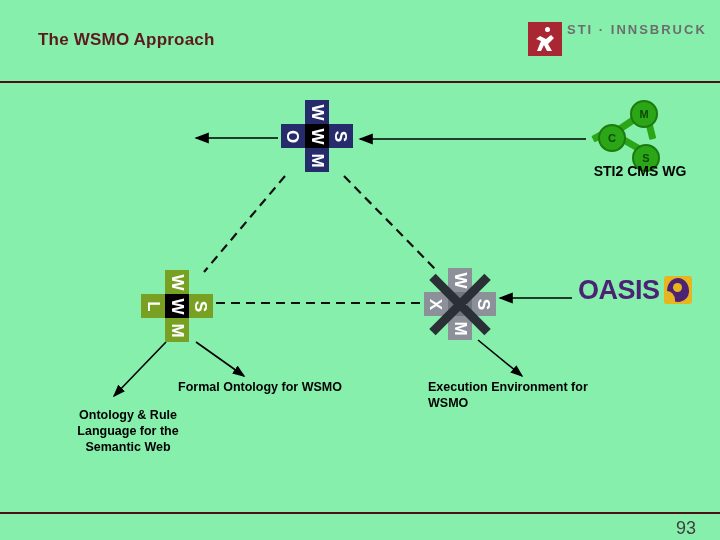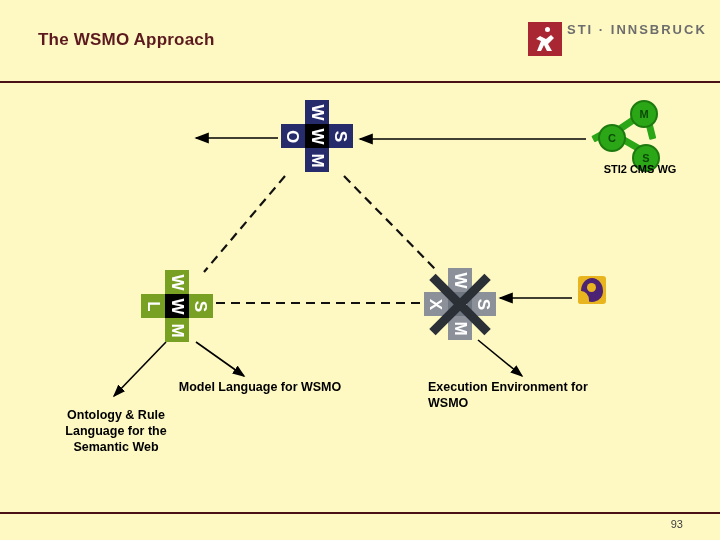--- a/index.html
+++ b/index.html
@@ -7,21 +7,21 @@
     padding: 0;
     background: #ffffff;
   }
   body {
     font-family: "Liberation Sans", sans-serif;
   }
   #slide {
     position: relative;
     width: 720px;
     height: 540px;
-    background: #fef9c3;
+    background: #86efac;
     overflow: hidden;
   }
 
   
   #slide-title {
     position: absolute;
     left: 38px;
     top: 30px;
     font-size: 17px;
     font-weight: bold;
@@ -40,23 +40,23 @@
   #footer-rule {
     position: absolute;
     left: 0;
     top: 512px;
     width: 720px;
     height: 2px;
     background: #4a1214;
   }
   #page-number {
     position: absolute;
-    right: 37px;
+    right: 24px;
     top: 518px;
-    font-size: 11px;
+    font-size: 18px;
     color: #3f3f3f;
   }
 
   
   #sti-logo {
     position: absolute;
     left: 528px;
     top: 22px;
     display: flex;
     align-items: flex-start;
@@ -184,21 +184,21 @@
   #cms-bond-1 { left: 22px; top: 22px; width: 28px; transform: rotate(-34deg); }
   #cms-bond-2 { left: 22px; top: 42px; width: 32px; transform: rotate(30deg); }
   #cms-bond-3 { left: 46px; top: 26px; width: 24px; transform: rotate(76deg); }
   #cms-bond-4 { left: 0px;  top: 34px; width: 16px; transform: rotate(-28deg); }
   #cms-label {
     position: absolute;
     left: 575px;
     top: 163px;
     width: 130px;
     text-align: center;
-    font-size: 11px;
+    font-size: 14px;
     font-weight: bold;
     color: #000000;
   }
 
   
   #oasis-logo {
     position: absolute;
     left: 578px;
     top: 276px;
     display: flex;
@@ -272,21 +272,21 @@
     width: 194px;
     text-align: center;
   }
   #label-execution-env {
     left: 428px;
     top: 379px;
     width: 196px;
     text-align: left;
   }
   #label-ontology-rule {
-    left: 42px;
+    left: 54px;
     top: 407px;
     width: 148px;
     text-align: center;
   }
 
   
   #connectors {
     position: absolute;
     left: 0;
     top: 0;
@@ -406,27 +406,28 @@
     <div class="bond" id="cms-bond-2"></div>
     <div class="bond" id="cms-bond-3"></div>
     <div class="bond" id="cms-bond-4"></div>
     <div class="node" id="cms-node-m">M</div>
     <div class="node" id="cms-node-c">C</div>
     <div class="node" id="cms-node-s">S</div>
   </div>
   <div id="cms-label">STI2 CMS WG</div>
 
   <div id="oasis-logo">
+    <div id="oasis-word">OASIS</div>
     <div id="oasis-mark">
       <div class="swirl-outer"></div>
       <div class="swirl-dot"></div>
       <div class="swirl-tail"></div>
     </div>
   </div>
 
-  <div class="callout" id="label-formal-language">Model Language for WSMO</div>
+  <div class="callout" id="label-formal-language">Formal Ontology for WSMO</div>
   <div class="callout" id="label-execution-env">Execution Environment for WSMO</div>
   <div class="callout" id="label-ontology-rule">Ontology &amp; Rule Language for the Semantic Web</div>
 
   <div id="footer-rule"></div>
   <div id="page-number">93</div>
 
 </div>
 
 </body></html>

